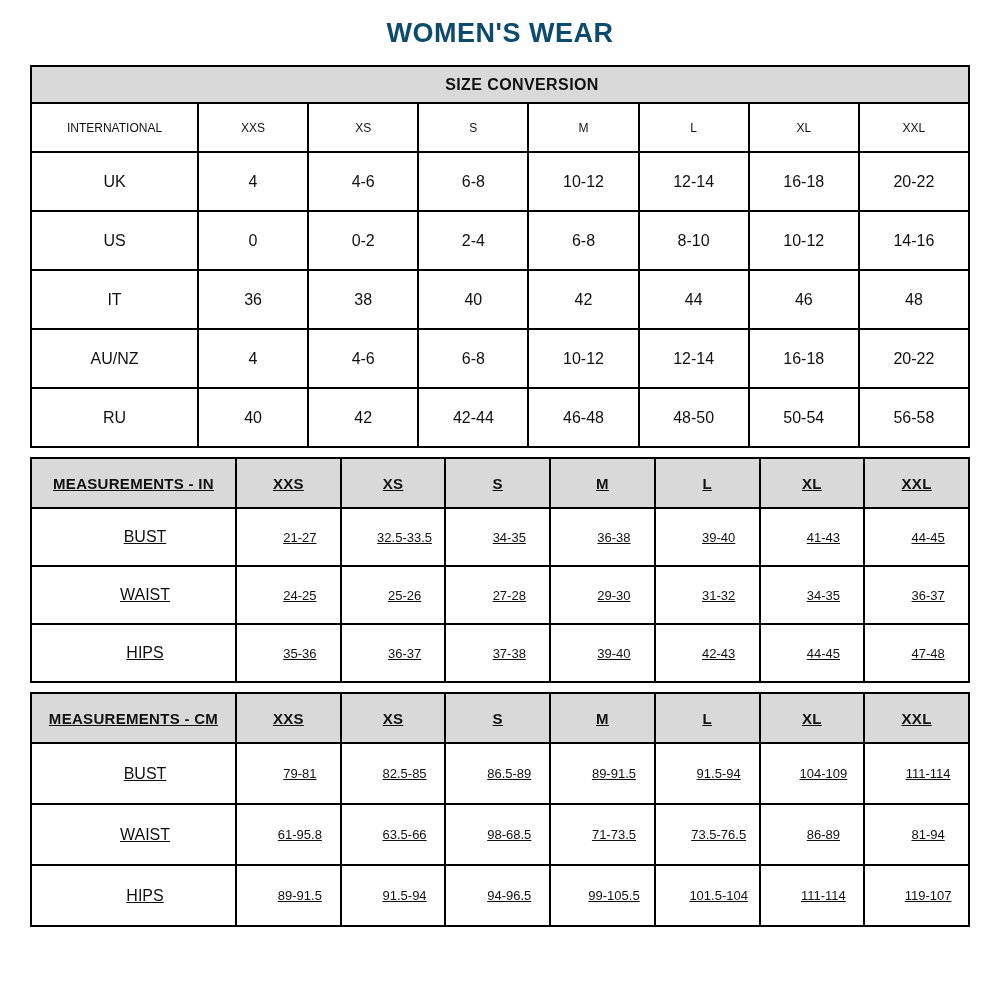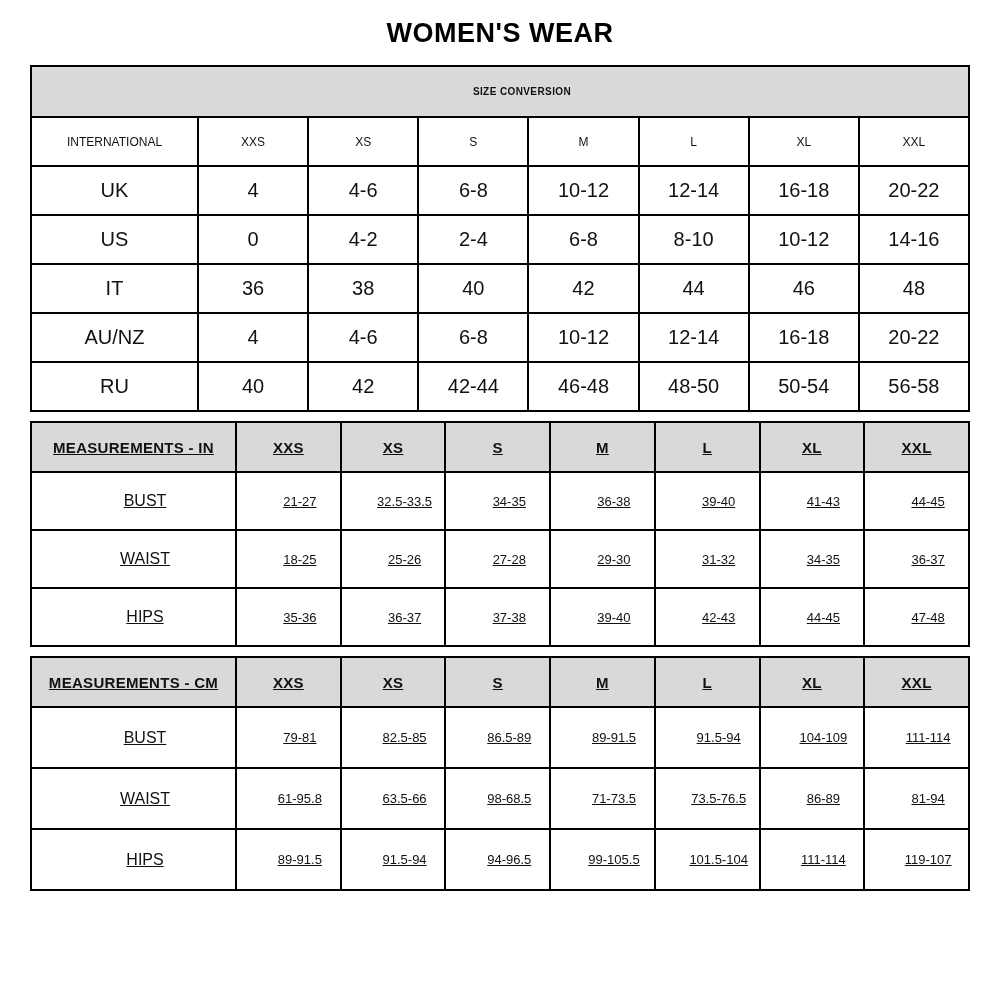--- a/index.html
+++ b/index.html
@@ -9,45 +9,45 @@
     color: #111111;
     -webkit-font-smoothing: antialiased;
   }
   .page { width: 1000px; height: 1000px; padding: 12px 30px 10px; }
   .title {
     text-align: center;
     font-size: 27px;
     font-weight: bold;
     letter-spacing: 0.5px;
     margin: 6px 0 16px;
-    color: #000000;
+    color: #0c4a6e;
   }
   table {
     border-collapse: collapse;
     width: 100%;
     table-layout: fixed;
   }
   td {
     border: 2px solid #000000;
     text-align: center;
     vertical-align: middle;
     overflow: hidden;
   }
   
   .tbl-conv col.c0 { width: 167px; }
   .tbl-conv .caption-row td {
     background: #d9d9d9;
     font-weight: bold;
-    font-size: 10px;
+    font-size: 16px;
     letter-spacing: 0.4px;
-    height: 51px;
+    height: 37px;
     padding-left: 44px;
   }
   .tbl-conv .header-row td { height: 49px; font-size: 12px; }
-  .tbl-conv .data-row td { height: 49px; font-size: 20px; }
+  .tbl-conv .data-row td { height: 59px; font-size: 16px; }
   
   .tbl-meas { margin-top: 9px; text-decoration: underline; }
   .tbl-meas col.c0 { width: 205px; }
   .tbl-meas .header-row td {
     background: #d9d9d9;
     font-weight: bold;
     font-size: 15px;
     letter-spacing: 0.3px;
     height: 50px;
   }
@@ -86,21 +86,21 @@
           <td>4-6</td>
           <td>6-8</td>
           <td>10-12</td>
           <td>12-14</td>
           <td>16-18</td>
           <td>20-22</td>
         </tr>
         <tr class="data-row">
           <td class="row-label">US</td>
           <td>0</td>
-          <td>4-2</td>
+          <td>0-2</td>
           <td>2-4</td>
           <td>6-8</td>
           <td>8-10</td>
           <td>10-12</td>
           <td>14-16</td>
         </tr>
         <tr class="data-row">
           <td class="row-label">IT</td>
           <td>36</td>
           <td>38</td>
@@ -154,21 +154,21 @@
           <td>21-27</td>
           <td>32.5-33.5</td>
           <td>34-35</td>
           <td>36-38</td>
           <td>39-40</td>
           <td>41-43</td>
           <td>44-45</td>
         </tr>
         <tr class="data-row">
           <td class="row-label">WAIST</td>
-          <td>18-25</td>
+          <td>24-25</td>
           <td>25-26</td>
           <td>27-28</td>
           <td>29-30</td>
           <td>31-32</td>
           <td>34-35</td>
           <td>36-37</td>
         </tr>
         <tr class="data-row">
           <td class="row-label">HIPS</td>
           <td>35-36</td>

